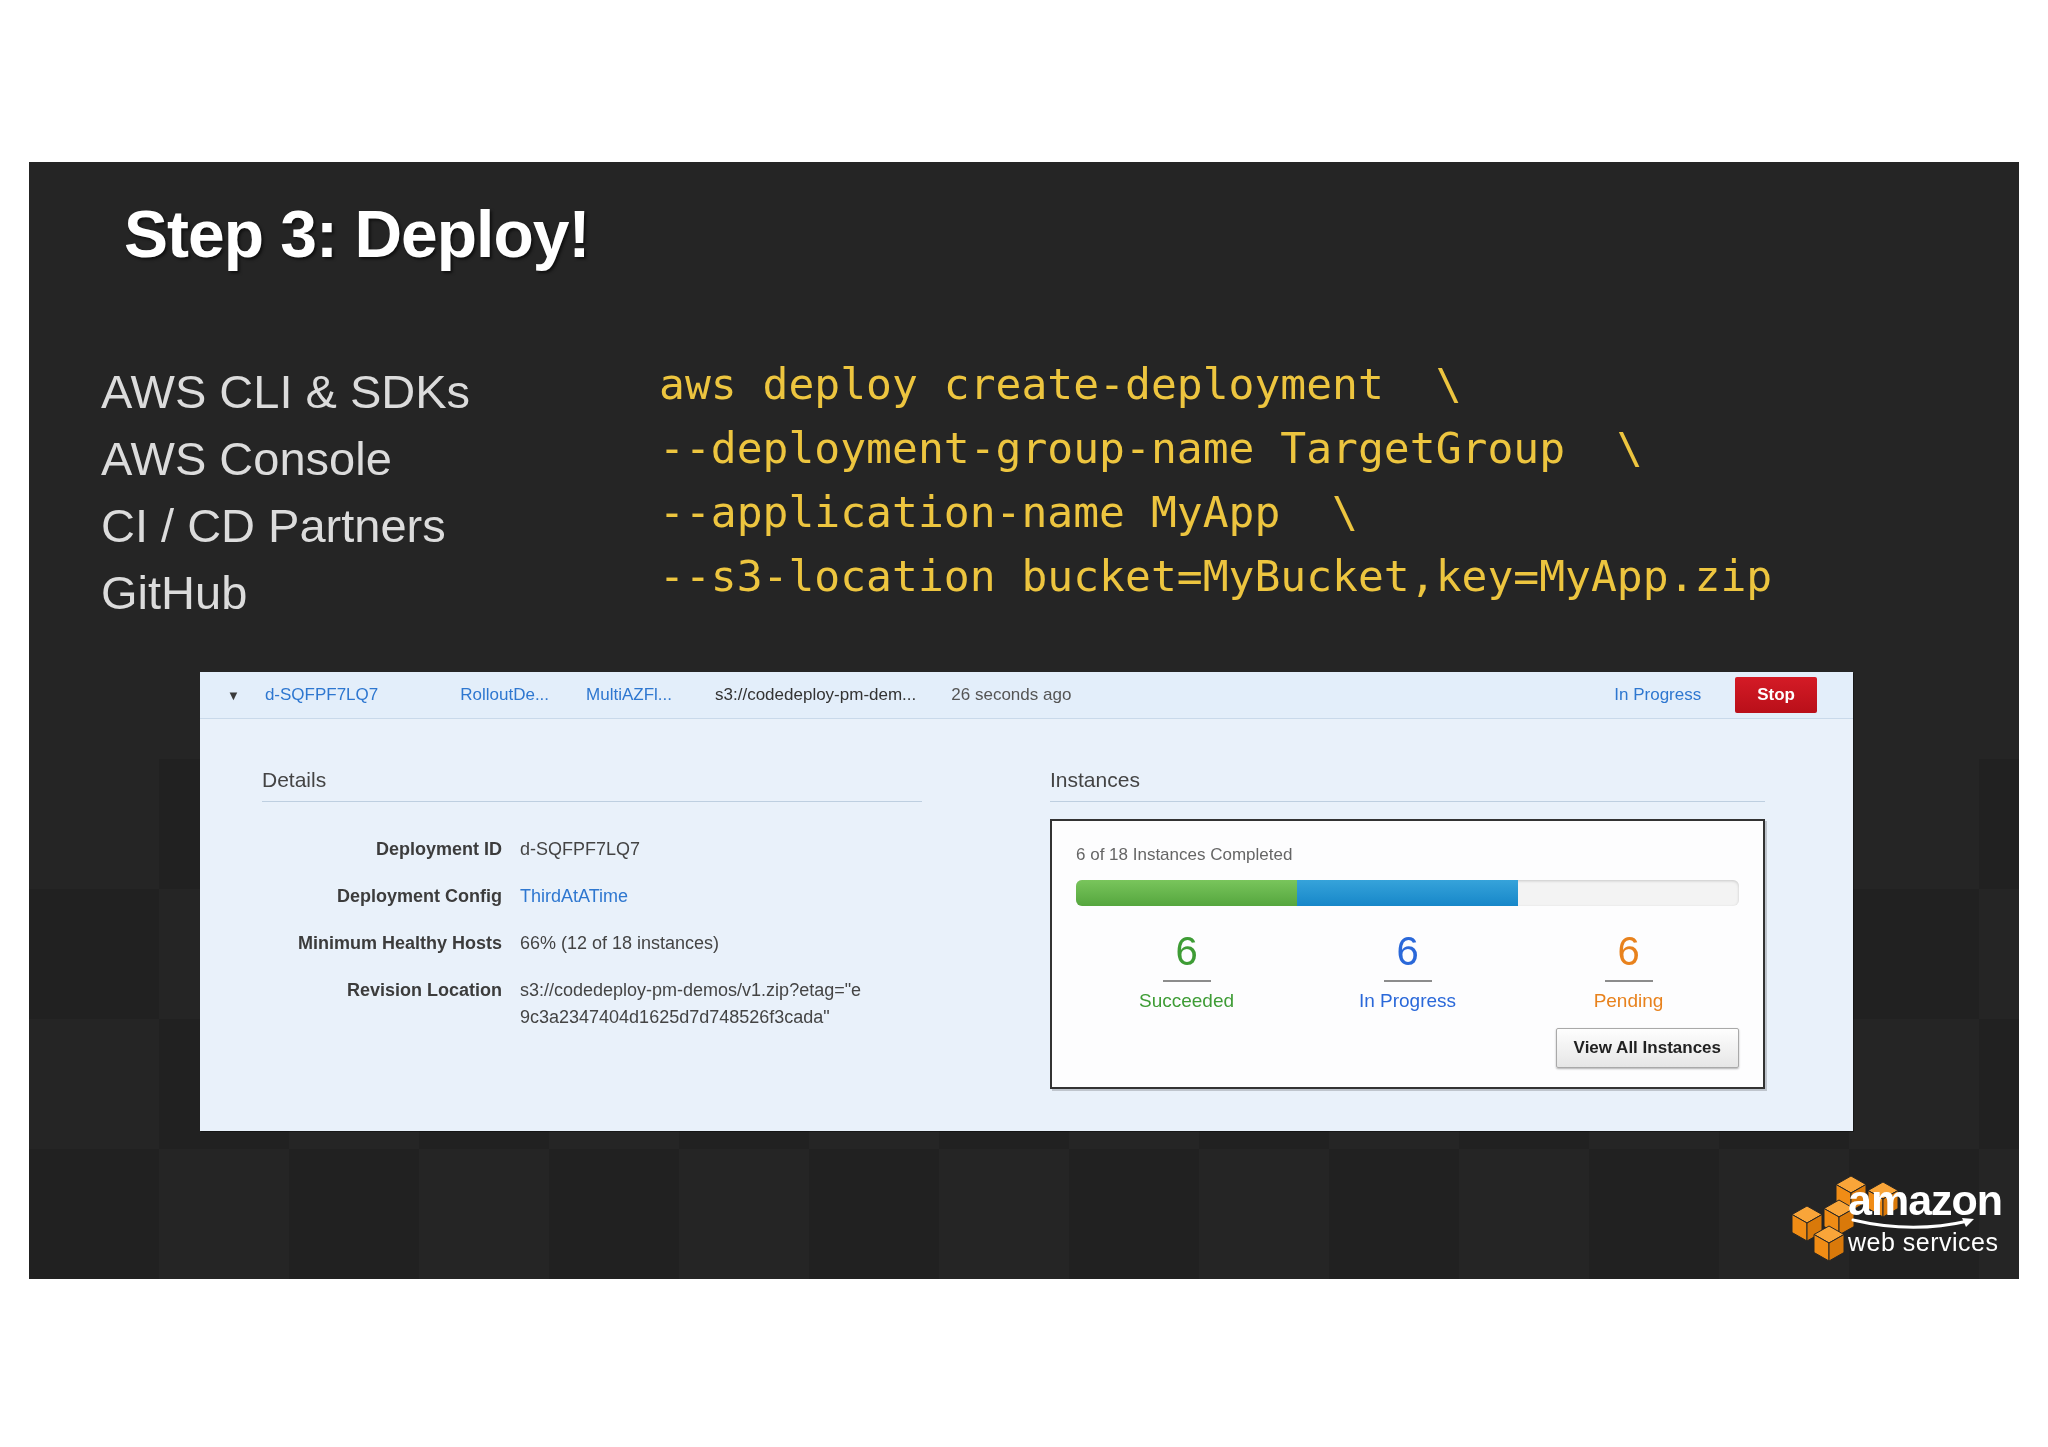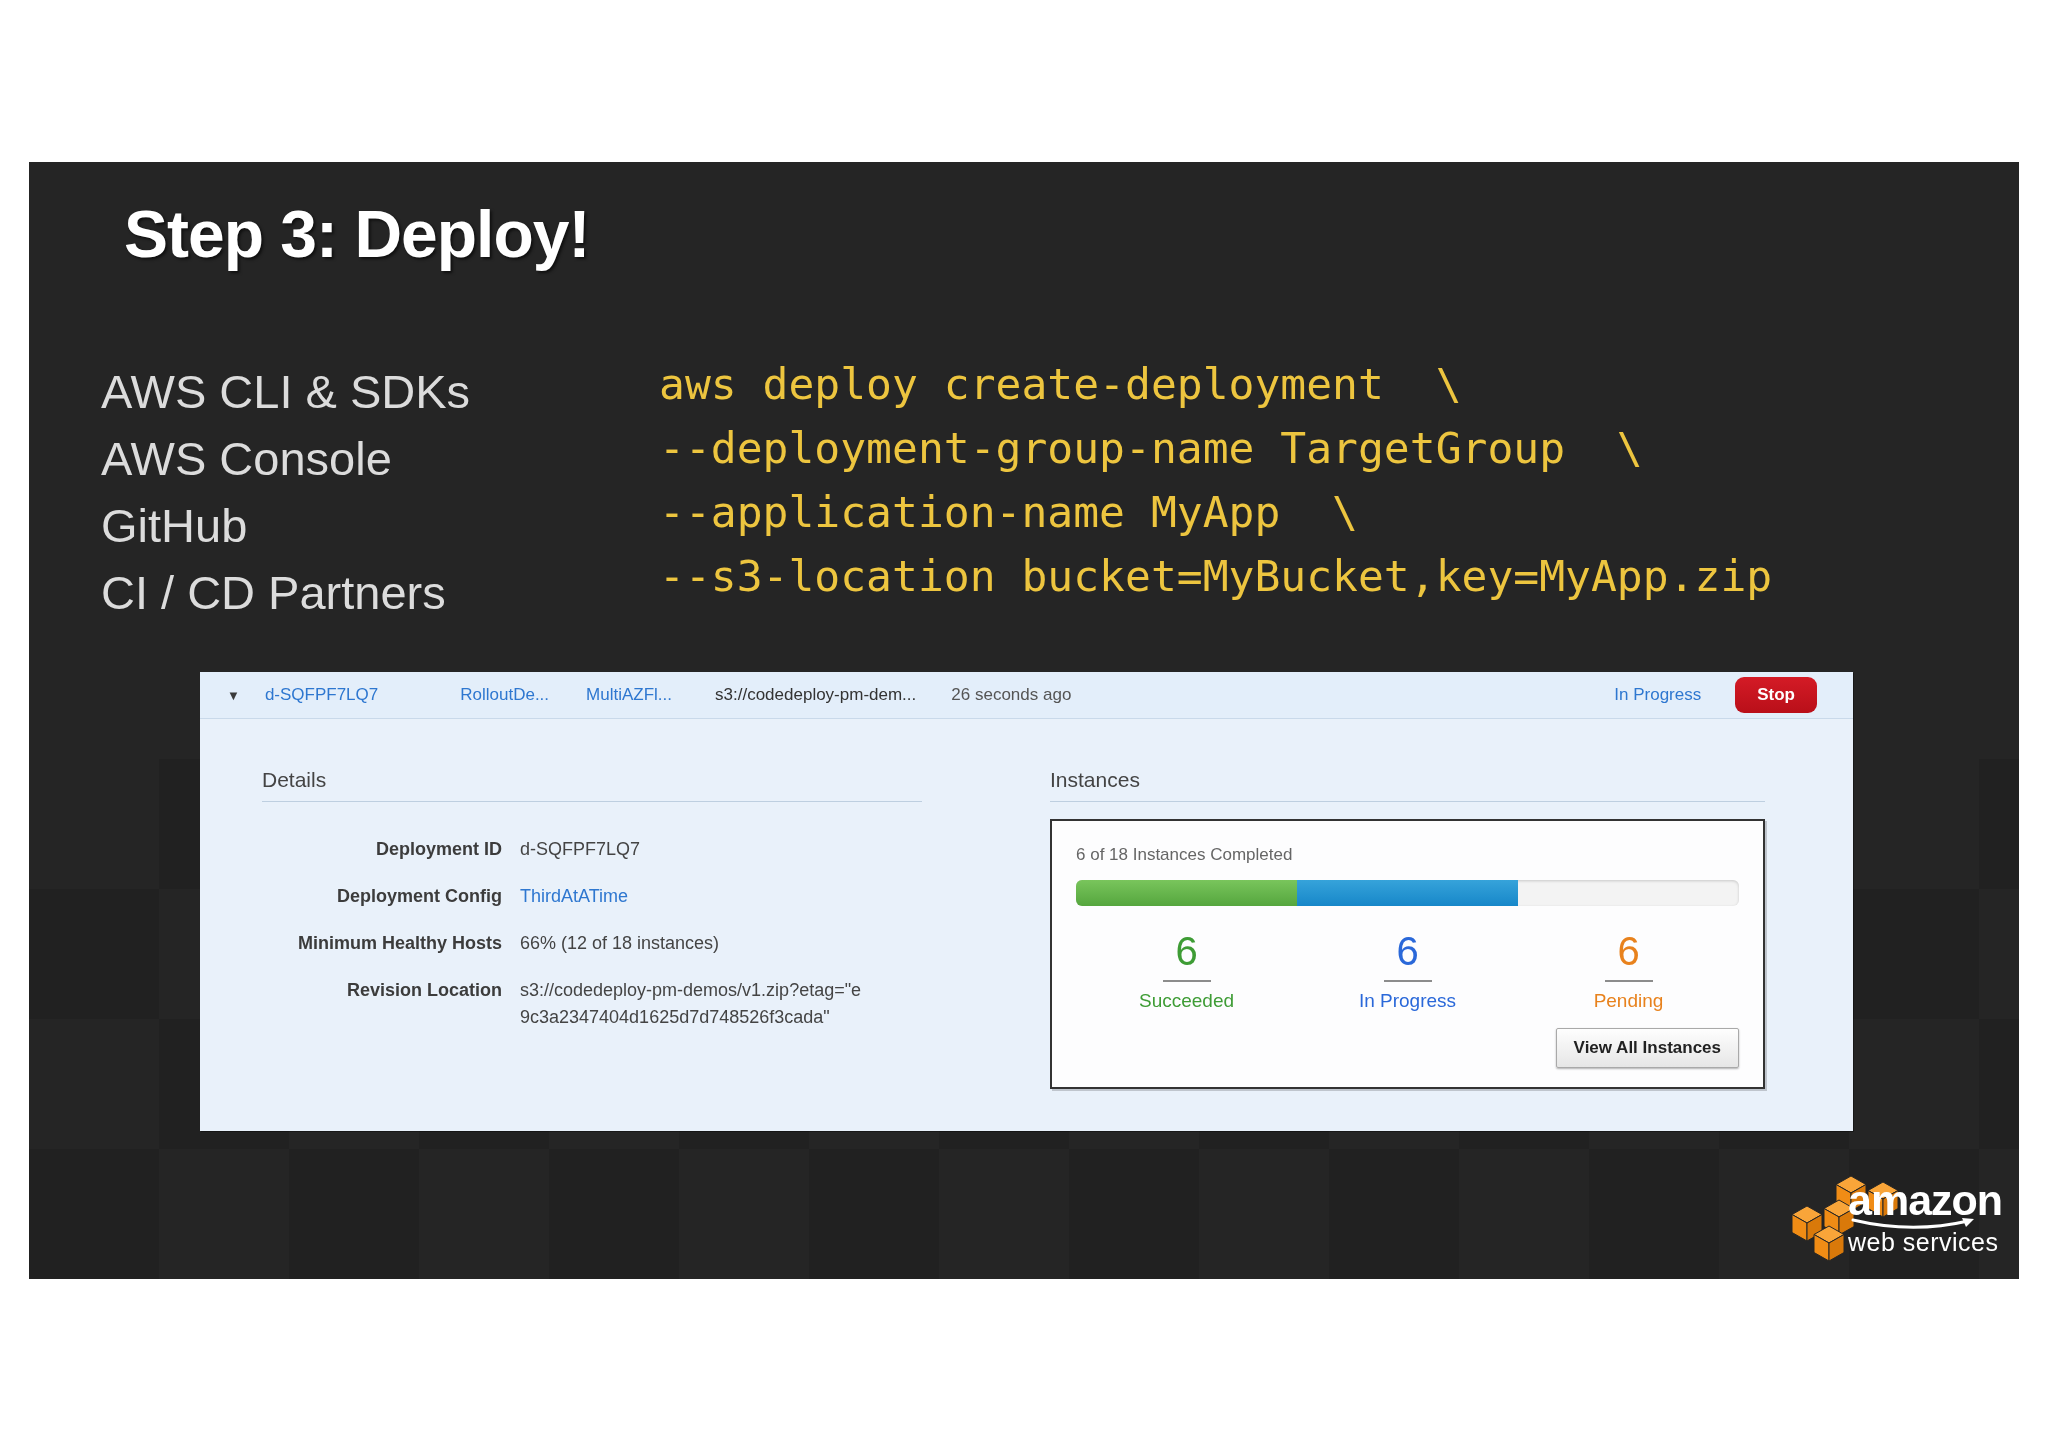--- a/index.html
+++ b/index.html
@@ -52,21 +52,21 @@
   .tb-id { margin-left:25px; }
   .tb-l1 { margin-left:82px; }
   .tb-l2 { margin-left:37px; }
   .tb-s3 { margin-left:43px; color:#333; white-space:nowrap; }
   .tb-time { margin-left:35px; color:#555; white-space:nowrap; }
   .tb-spacer { flex:1; }
   .tb-status { color:#2e77d0; white-space:nowrap; }
   .stop-btn {
     margin-left:34px; background:linear-gradient(#d41b26,#b90f19);
     color:#fff; font-weight:bold; font-size:17px;
-    border:none; border-radius:9px; padding:8px 22px; cursor:pointer;
+    border:none; border-radius:2px; padding:8px 22px; cursor:pointer;
   }
 
   .section-heading { color:#444; font-size:21px; }
   .section-rule { border:none; border-top:1px solid #becfe0; margin-top:9px; }
 
   .details-sec { position:absolute; left:62px; top:96px; width:660px; }
   .details-rows { margin-top:34px; display:grid; grid-template-columns:240px 1fr; column-gap:18px; row-gap:20px; }
   .d-label { text-align:right; font-weight:bold; color:#3c3c3c; font-size:18px; line-height:27px; }
   .d-value { color:#444; font-size:18px; line-height:27px; }
   .d-link { color:#2e77d0; cursor:pointer; }
@@ -113,22 +113,22 @@
 
 <div class="page">
   <div class="slide">
     <div class="slide-pattern"></div>
 
     <div class="slide-title">Step 3: Deploy!</div>
 
     <div class="left-list">
       <div>AWS CLI &amp; SDKs</div>
       <div>AWS Console</div>
+      <div>CI / CD Partners</div>
       <div>GitHub</div>
-      <div>CI / CD Partners</div>
     </div>
 
     <div class="code-block">
       <div>aws deploy create-deployment  \</div>
       <div>--deployment-group-name TargetGroup  \</div>
       <div>--application-name MyApp  \</div>
       <div>--s3-location bucket=MyBucket,key=MyApp.zip</div>
     </div>
 
     <div class="console">

